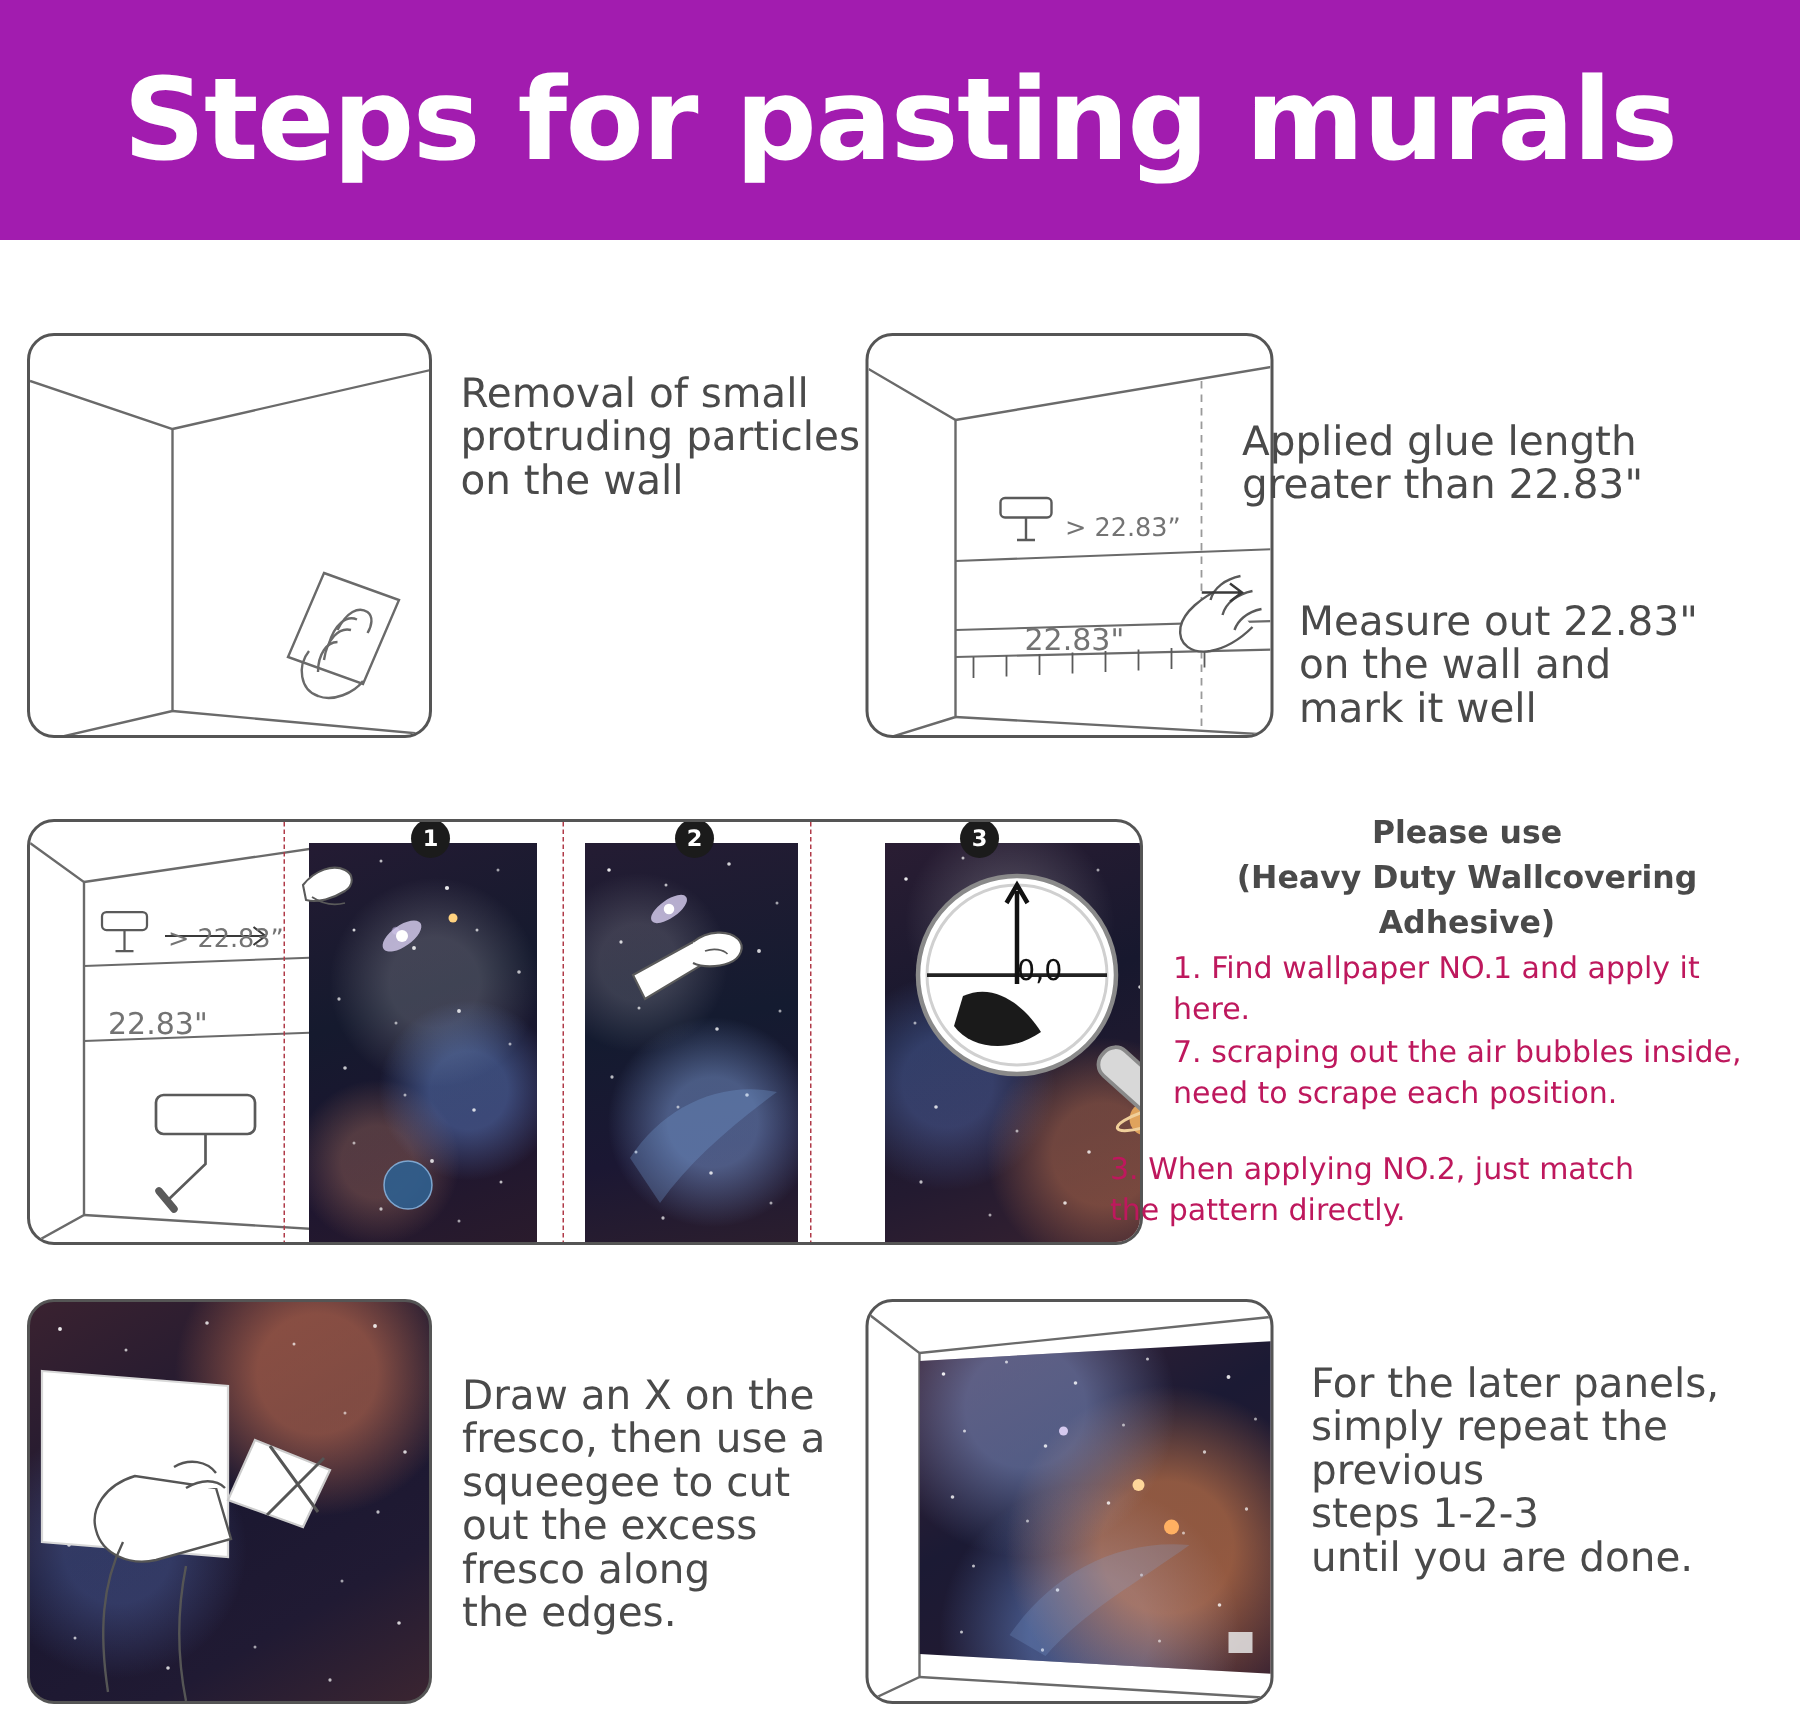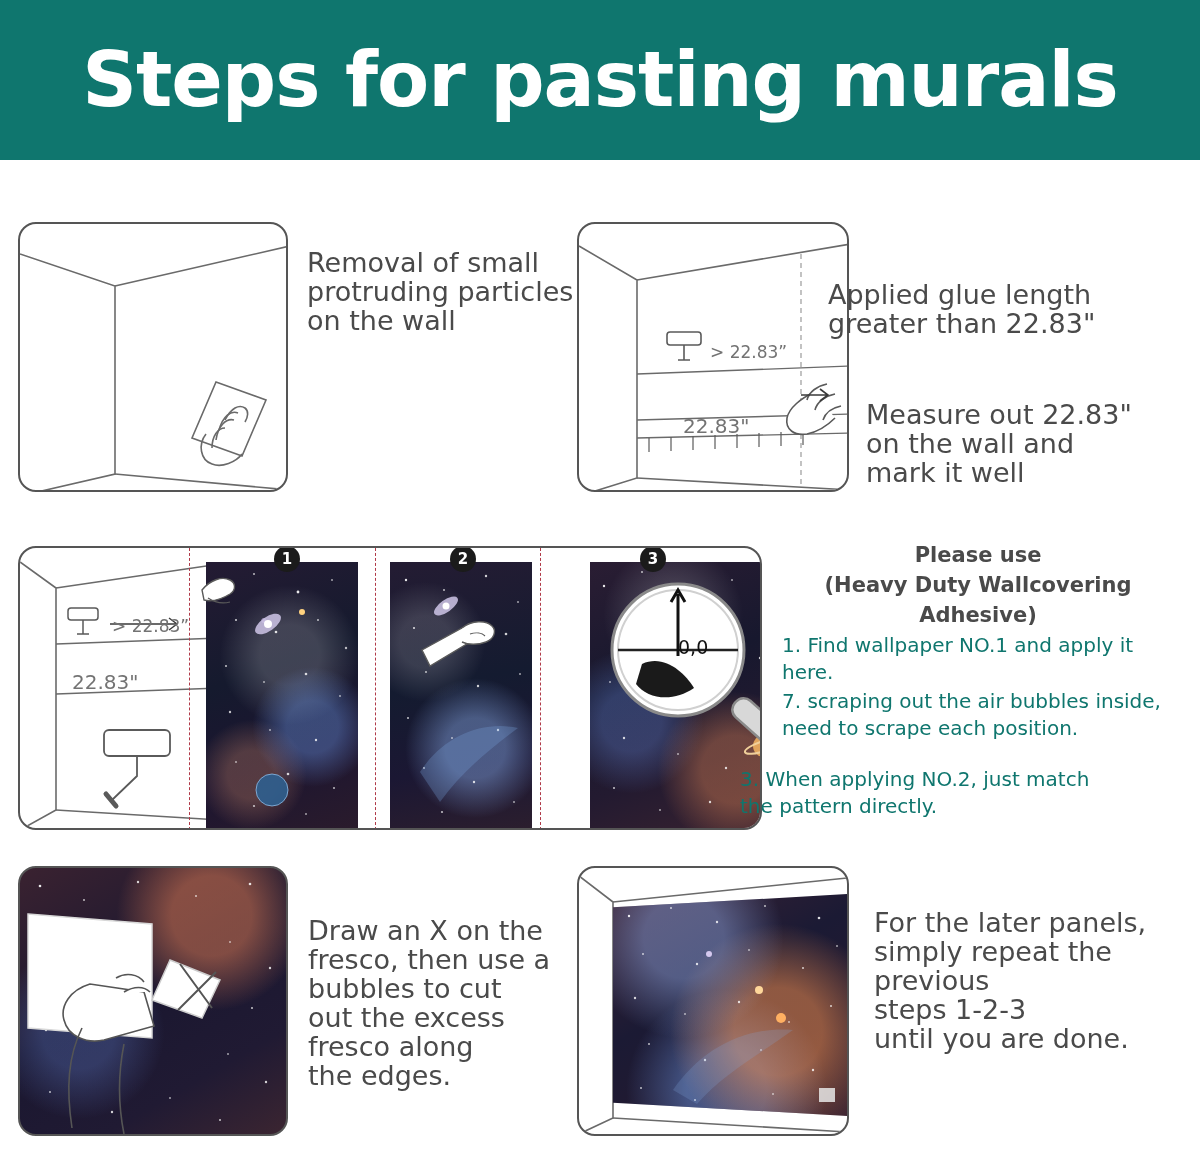--- a/index.html
+++ b/index.html
@@ -7,21 +7,21 @@
     width:1200px;height:1152px;
     background:#ffffff;
     font-family:"DejaVu Sans", sans-serif;
     color:#4a4a4a;
     overflow:hidden;
     position:relative;
   }
   
   .header{
     position:absolute;left:0;top:0;width:1200px;height:160px;
-    background:#0f766e;
+    background:#a21caf;
   }
   .header-title{
     position:absolute;left:0;top:38px;width:1200px;
     text-align:center;
     color:#ffffff;
     font-size:76px;
     font-weight:bold;
     letter-spacing:-1px;
     font-family:"DejaVu Sans", sans-serif;
     line-height:84px;
@@ -56,21 +56,21 @@
     font-family:"DejaVu Sans", sans-serif;
   }
   .note-title{
     position:absolute;
     font-size:21px;line-height:30px;color:#4a4a4a;text-align:center;width:420px;
     white-space:pre-line;
     font-weight:bold;
   }
   .note-item{
     position:absolute;
-    font-size:20px;line-height:27px;color:#0f766e;white-space:pre-line;
+    font-size:20px;line-height:27px;color:#be185d;white-space:pre-line;
   }
   .dim-label{
     position:absolute;font-size:17px;color:#737373;font-family:"DejaVu Sans", sans-serif;
   }
   .dim-label.big{font-size:20px;}
 </style>
 </head>
 <body>
 
 <div class="header">
@@ -351,21 +351,21 @@
       <path d="M70 116 c-20 6 -30 22 -26 36 c4 16 22 24 40 20 l50 -14 l-10 -34 z"></path>
       <path d="M96 110 c10 -6 22 -4 28 4"></path>
       <path d="M104 124 c10 -6 20 -6 26 0"></path>
       <path d="M62 160 c-14 28 -16 60 -10 100" fill="none"></path>
       <path d="M104 176 c-6 30 -6 60 0 90" fill="none"></path>
     </g>
   </svg>
 </div>
 <div class="caption" style="left:308px;top:916px;width:260px;">Draw an X on the
 fresco, then use a
-bubbles to cut
+squeegee to cut
 out the excess
 fresco along
 the edges.</div>
 
 <div class="panel" style="left:577px;top:866px;width:272px;height:270px;">
   <svg class="wall-svg" width="268" height="266" viewBox="0 0 268 266">
     <path d="M0 8 L34 34 L34 250 L0 266" fill="none" stroke="#6a6a6a" stroke-width="1.6"></path>
     <path d="M34 34 L268 10" fill="none" stroke="#6a6a6a" stroke-width="1.6"></path>
     <path d="M34 250 L268 264" fill="none" stroke="#6a6a6a" stroke-width="1.6"></path>
   </svg>

